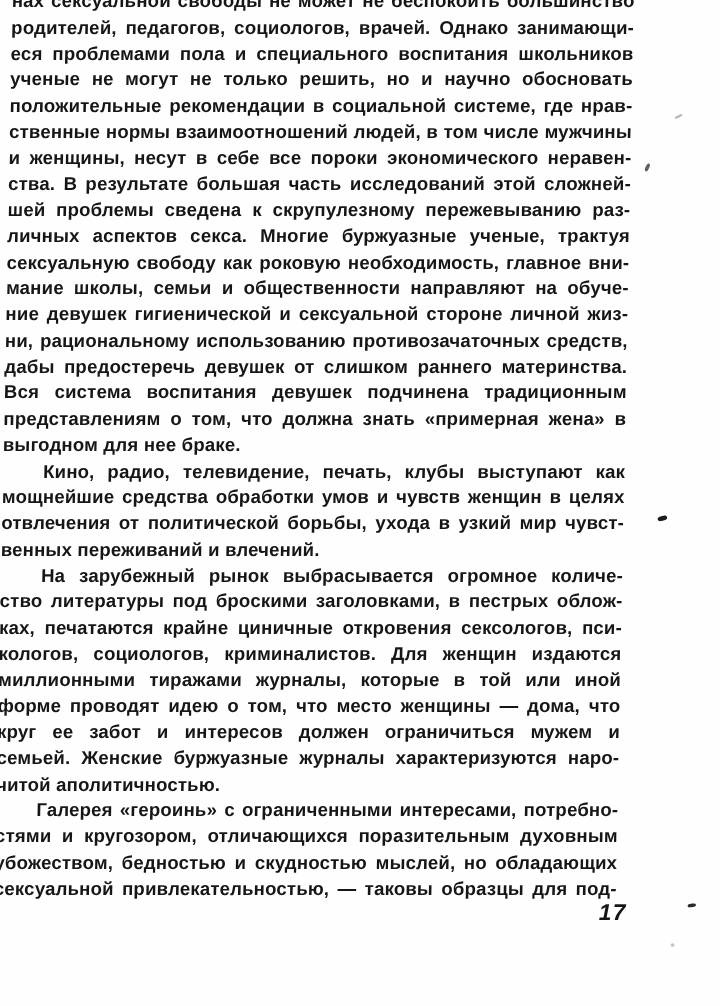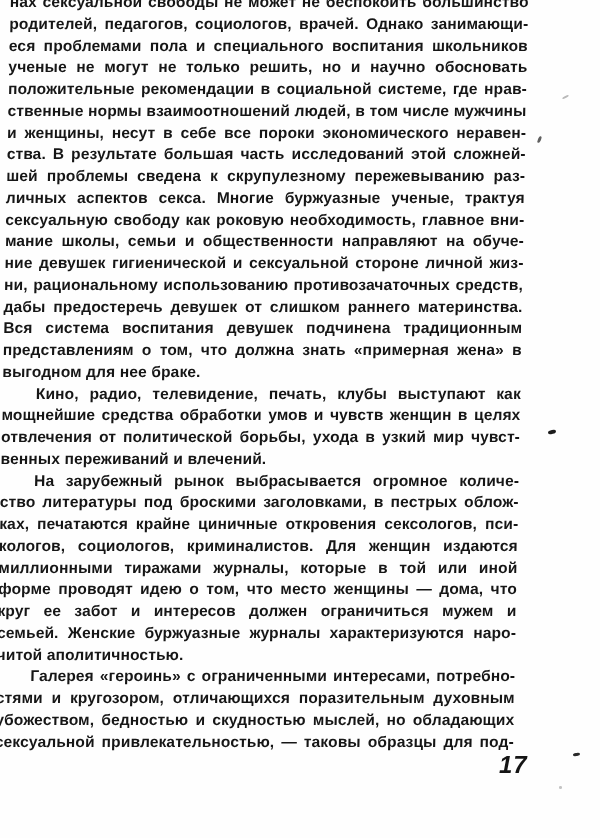--- a/index.html
+++ b/index.html
@@ -40,21 +40,21 @@
     text-align: left;
     text-align-last: left;
   }
   #page-number {
     position: absolute;
     left: 499px;
     top: 751px;
     width: 34px;
     font-weight: bold;
     font-style: italic;
-    font-size: 24px;
+    font-size: 19px;
     color: #151515;
     letter-spacing: 1px;
   }
   .speck {
     position: absolute;
     border-radius: 45%;
   }
   .speck-1 { left: 562px; top: 96px;  width: 7px; height: 2px; background: #b9b9b9; transform: rotate(-28deg); }
   .speck-2 { left: 538px; top: 136px; width: 3px; height: 7px; background: #606060; transform: rotate(24deg); }
   .speck-3 { left: 548px; top: 430px; width: 8px; height: 4px; background: #1c1c1c; transform: rotate(-14deg); }

